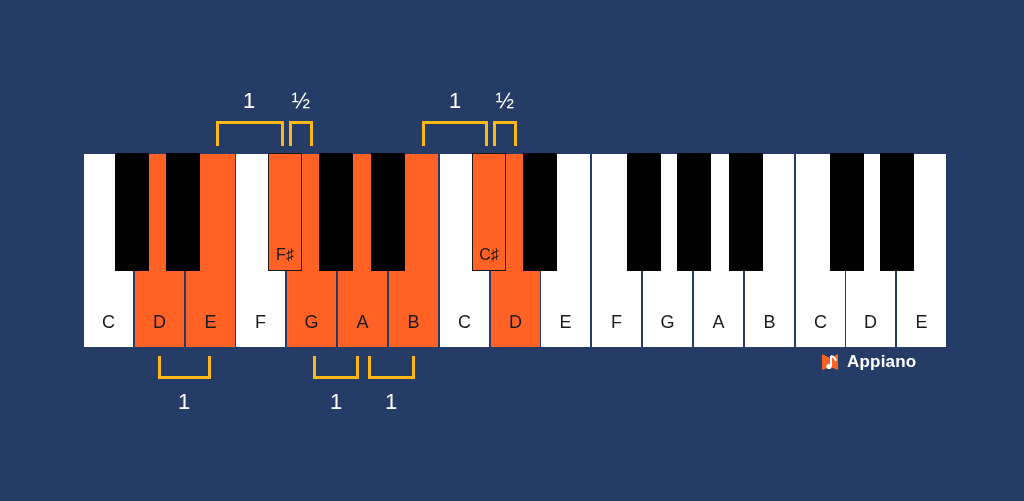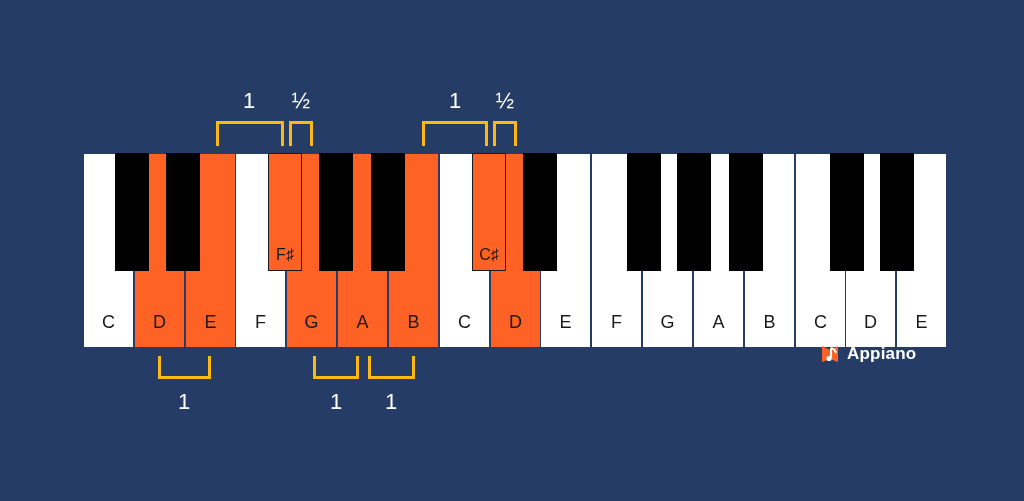--- a/index.html
+++ b/index.html
@@ -30,21 +30,21 @@
   .br {
     position: absolute; box-sizing: border-box;
     border: 3px solid #fdb813;
   }
   .br.top { border-bottom: none; top: 121px; height: 25px; }
   .br.bot { border-top: none; top: 356px; height: 23px; }
   .num {
     position: absolute; width: 40px; margin-left: -20px;
     text-align: center; color: #ffffff; font-size: 22px;
   }
-  .logo { position: absolute; left: 821px; top: 344px; display: flex; align-items: center; }
+  .logo { position: absolute; left: 821px; top: 352px; display: flex; align-items: center; }
   .logo-icon { width: 18px; height: 20px; margin-right: 8px; }
   .logo-text { color: #ffffff; font-weight: bold; font-size: 17px; letter-spacing: 0.2px; }
 </style>
 </head>
 <body>
 
 <div class="kb">
 
   <div class="wk" style="left:84px">
       <span class="lbl">C</span>

